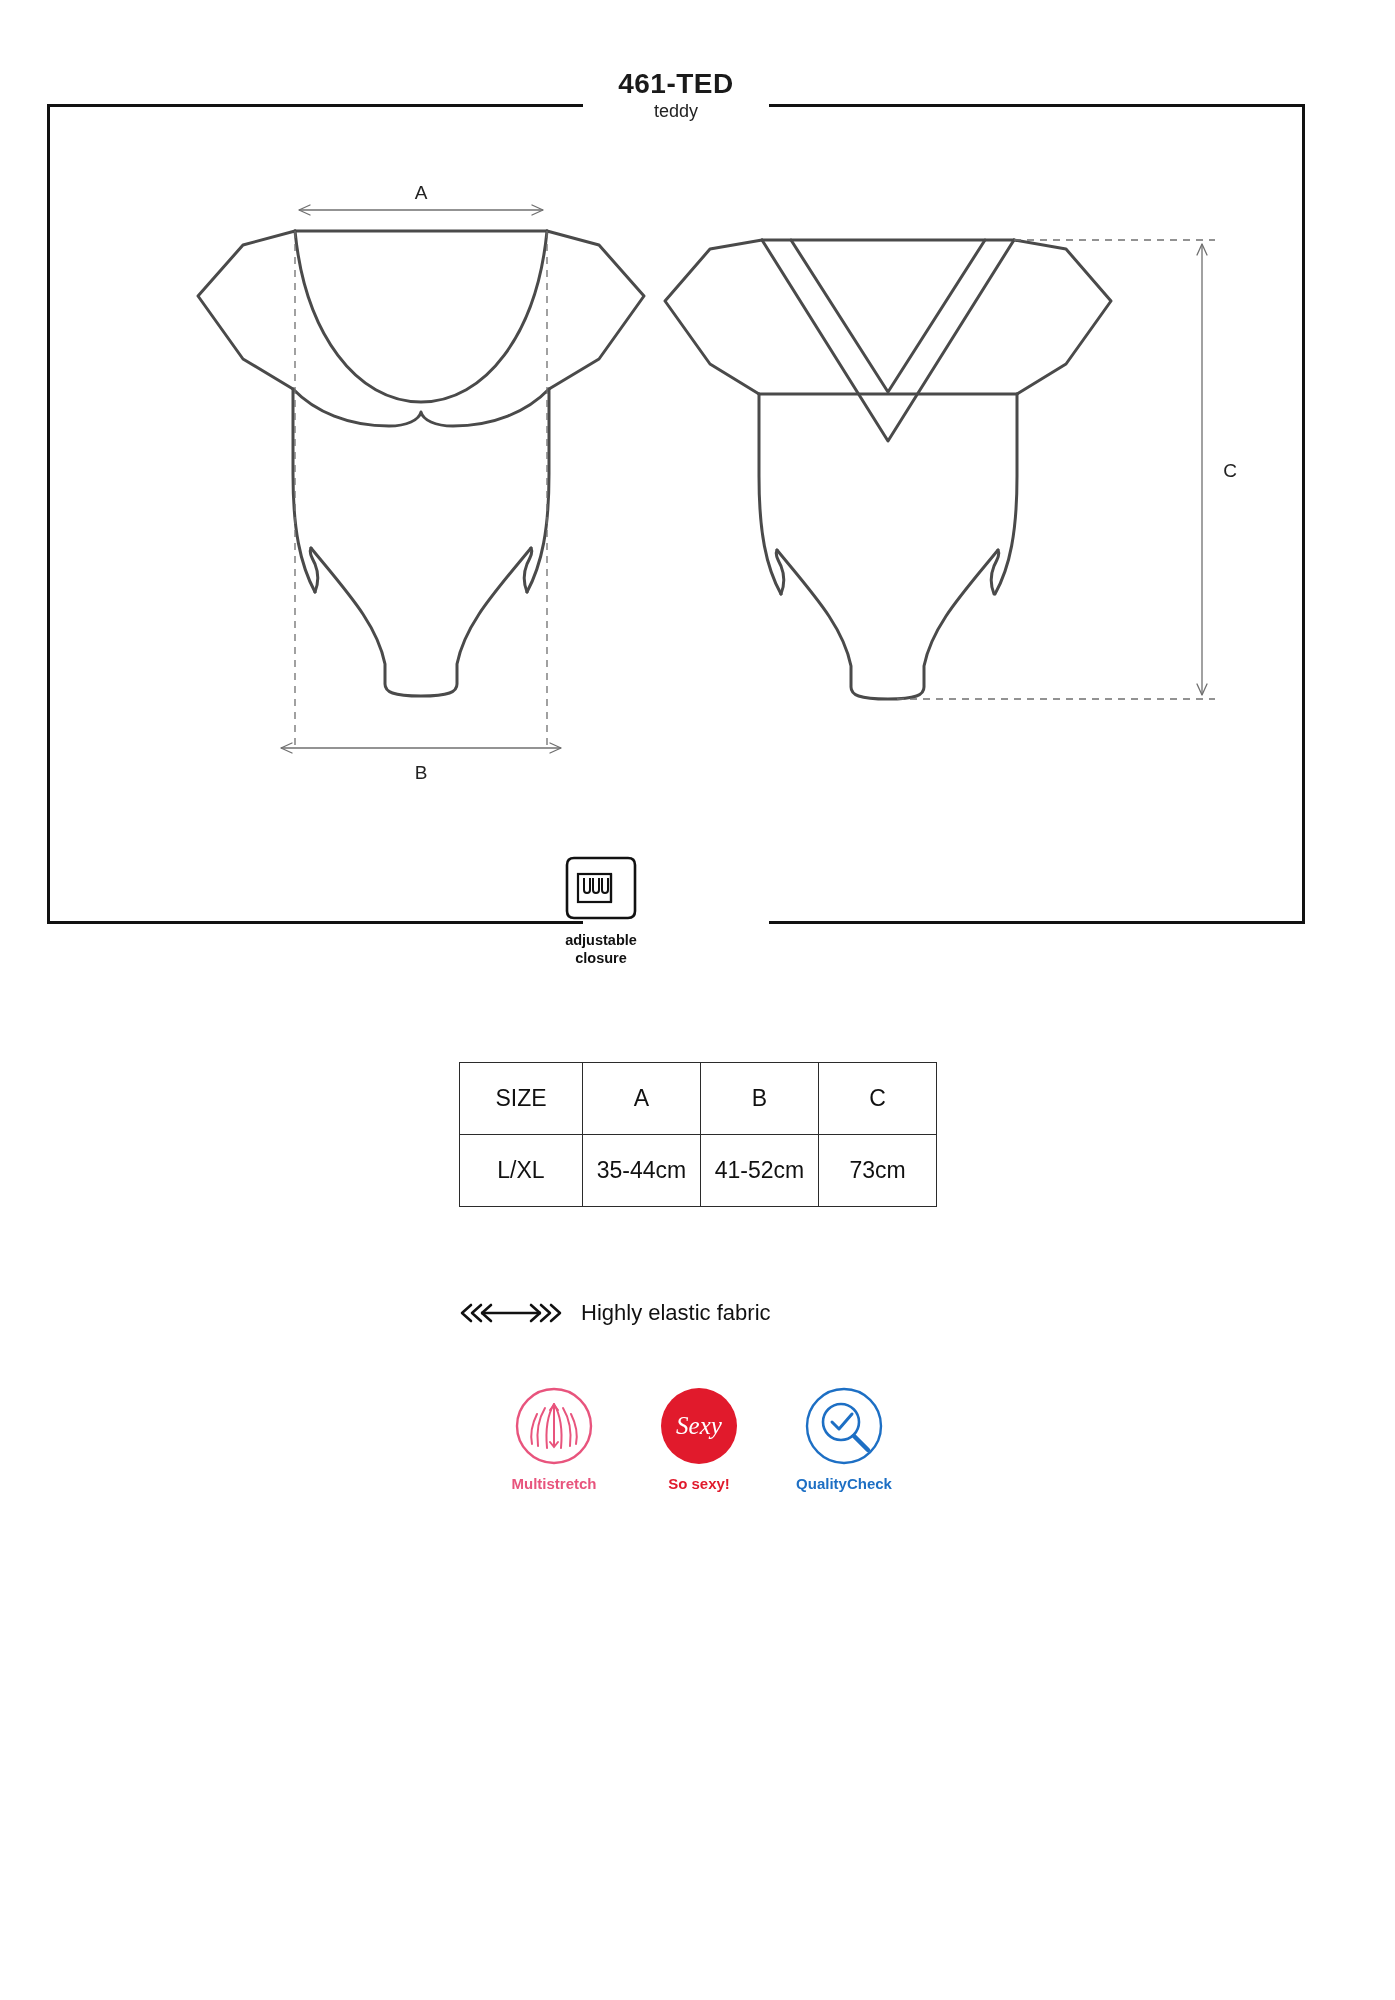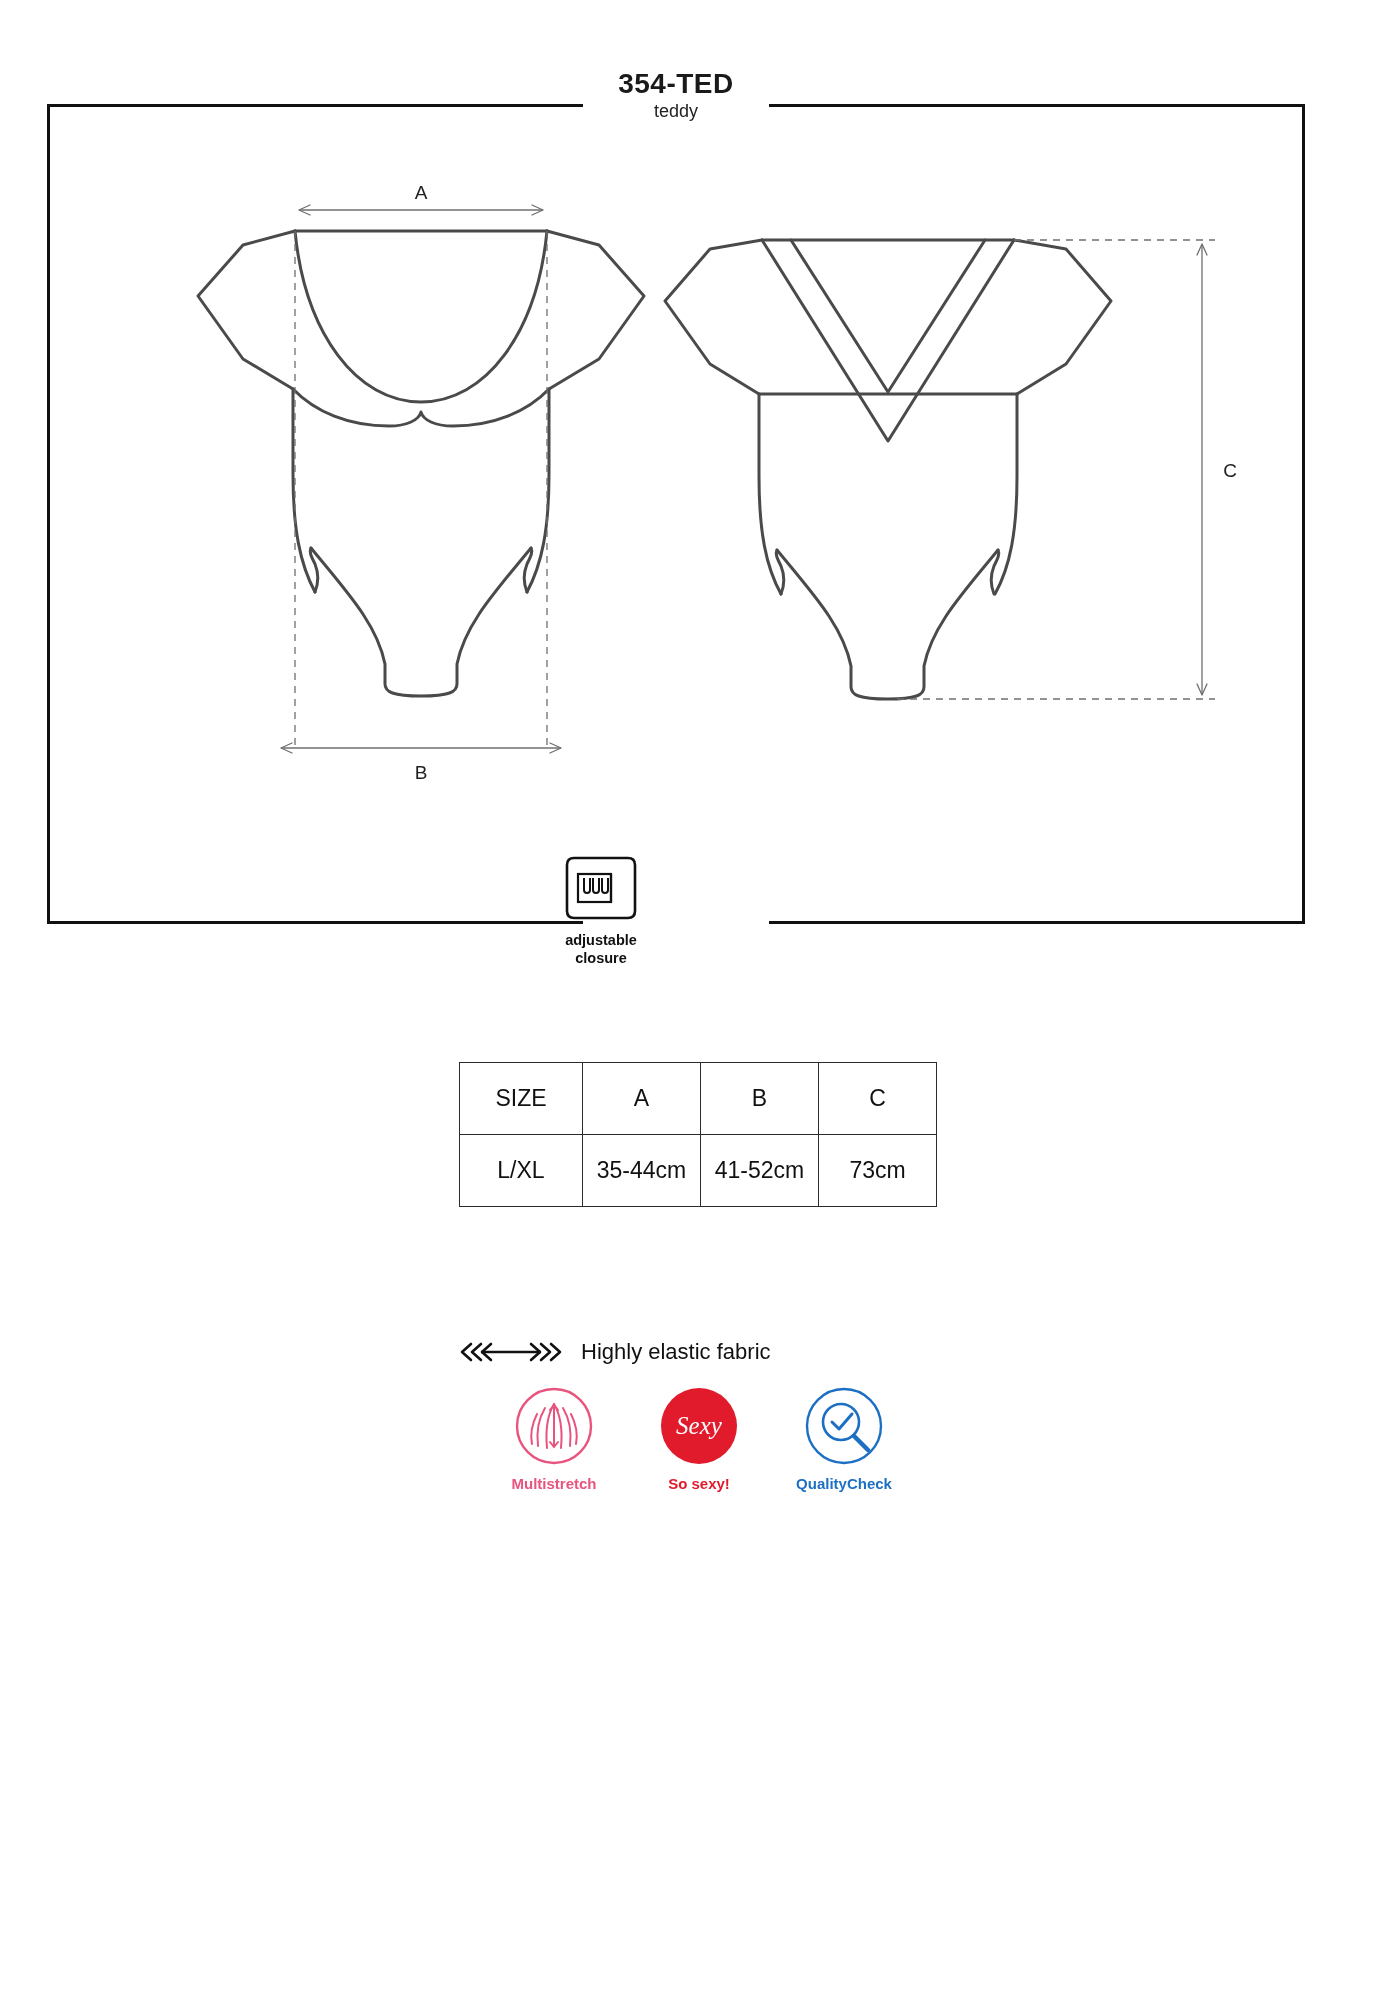--- a/index.html
+++ b/index.html
@@ -110,21 +110,20 @@
   col.c-c    { width: 118px; }
 
   
   .elastic-row {
     position: absolute;
     left: 459px;
     top: 1300px;
     display: flex;
     align-items: center;
     gap: 18px;
-    margin-top: 39px;
   }
   .elastic-text {
     font-size: 22px;
     color: #111;
   }
 
   
   .badges {
     position: absolute;
     left: 489px;
@@ -159,21 +158,21 @@
 <div class="sheet">
 
   <div class="frame-line frame-top-left"></div>
   <div class="frame-line frame-top-right"></div>
   <div class="frame-line frame-left"></div>
   <div class="frame-line frame-right"></div>
   <div class="frame-line frame-bot-left"></div>
   <div class="frame-line frame-bot-right"></div>
 
   <div class="title-block">
-    <div class="title">354-TED</div>
+    <div class="title">461-TED</div>
     <div class="subtitle">teddy</div>
   </div>
 
   <div class="drawings">
     <svg width="1258" height="700" viewBox="0 0 1258 700" xmlns="http://www.w3.org/2000/svg">
 
       <g fill="none" stroke="#4a4a4a" stroke-width="3" stroke-linejoin="round" stroke-linecap="round">
 
         <path d="M248,87 L196,101 L151,152 L196,215 L246,245"></path>
 

